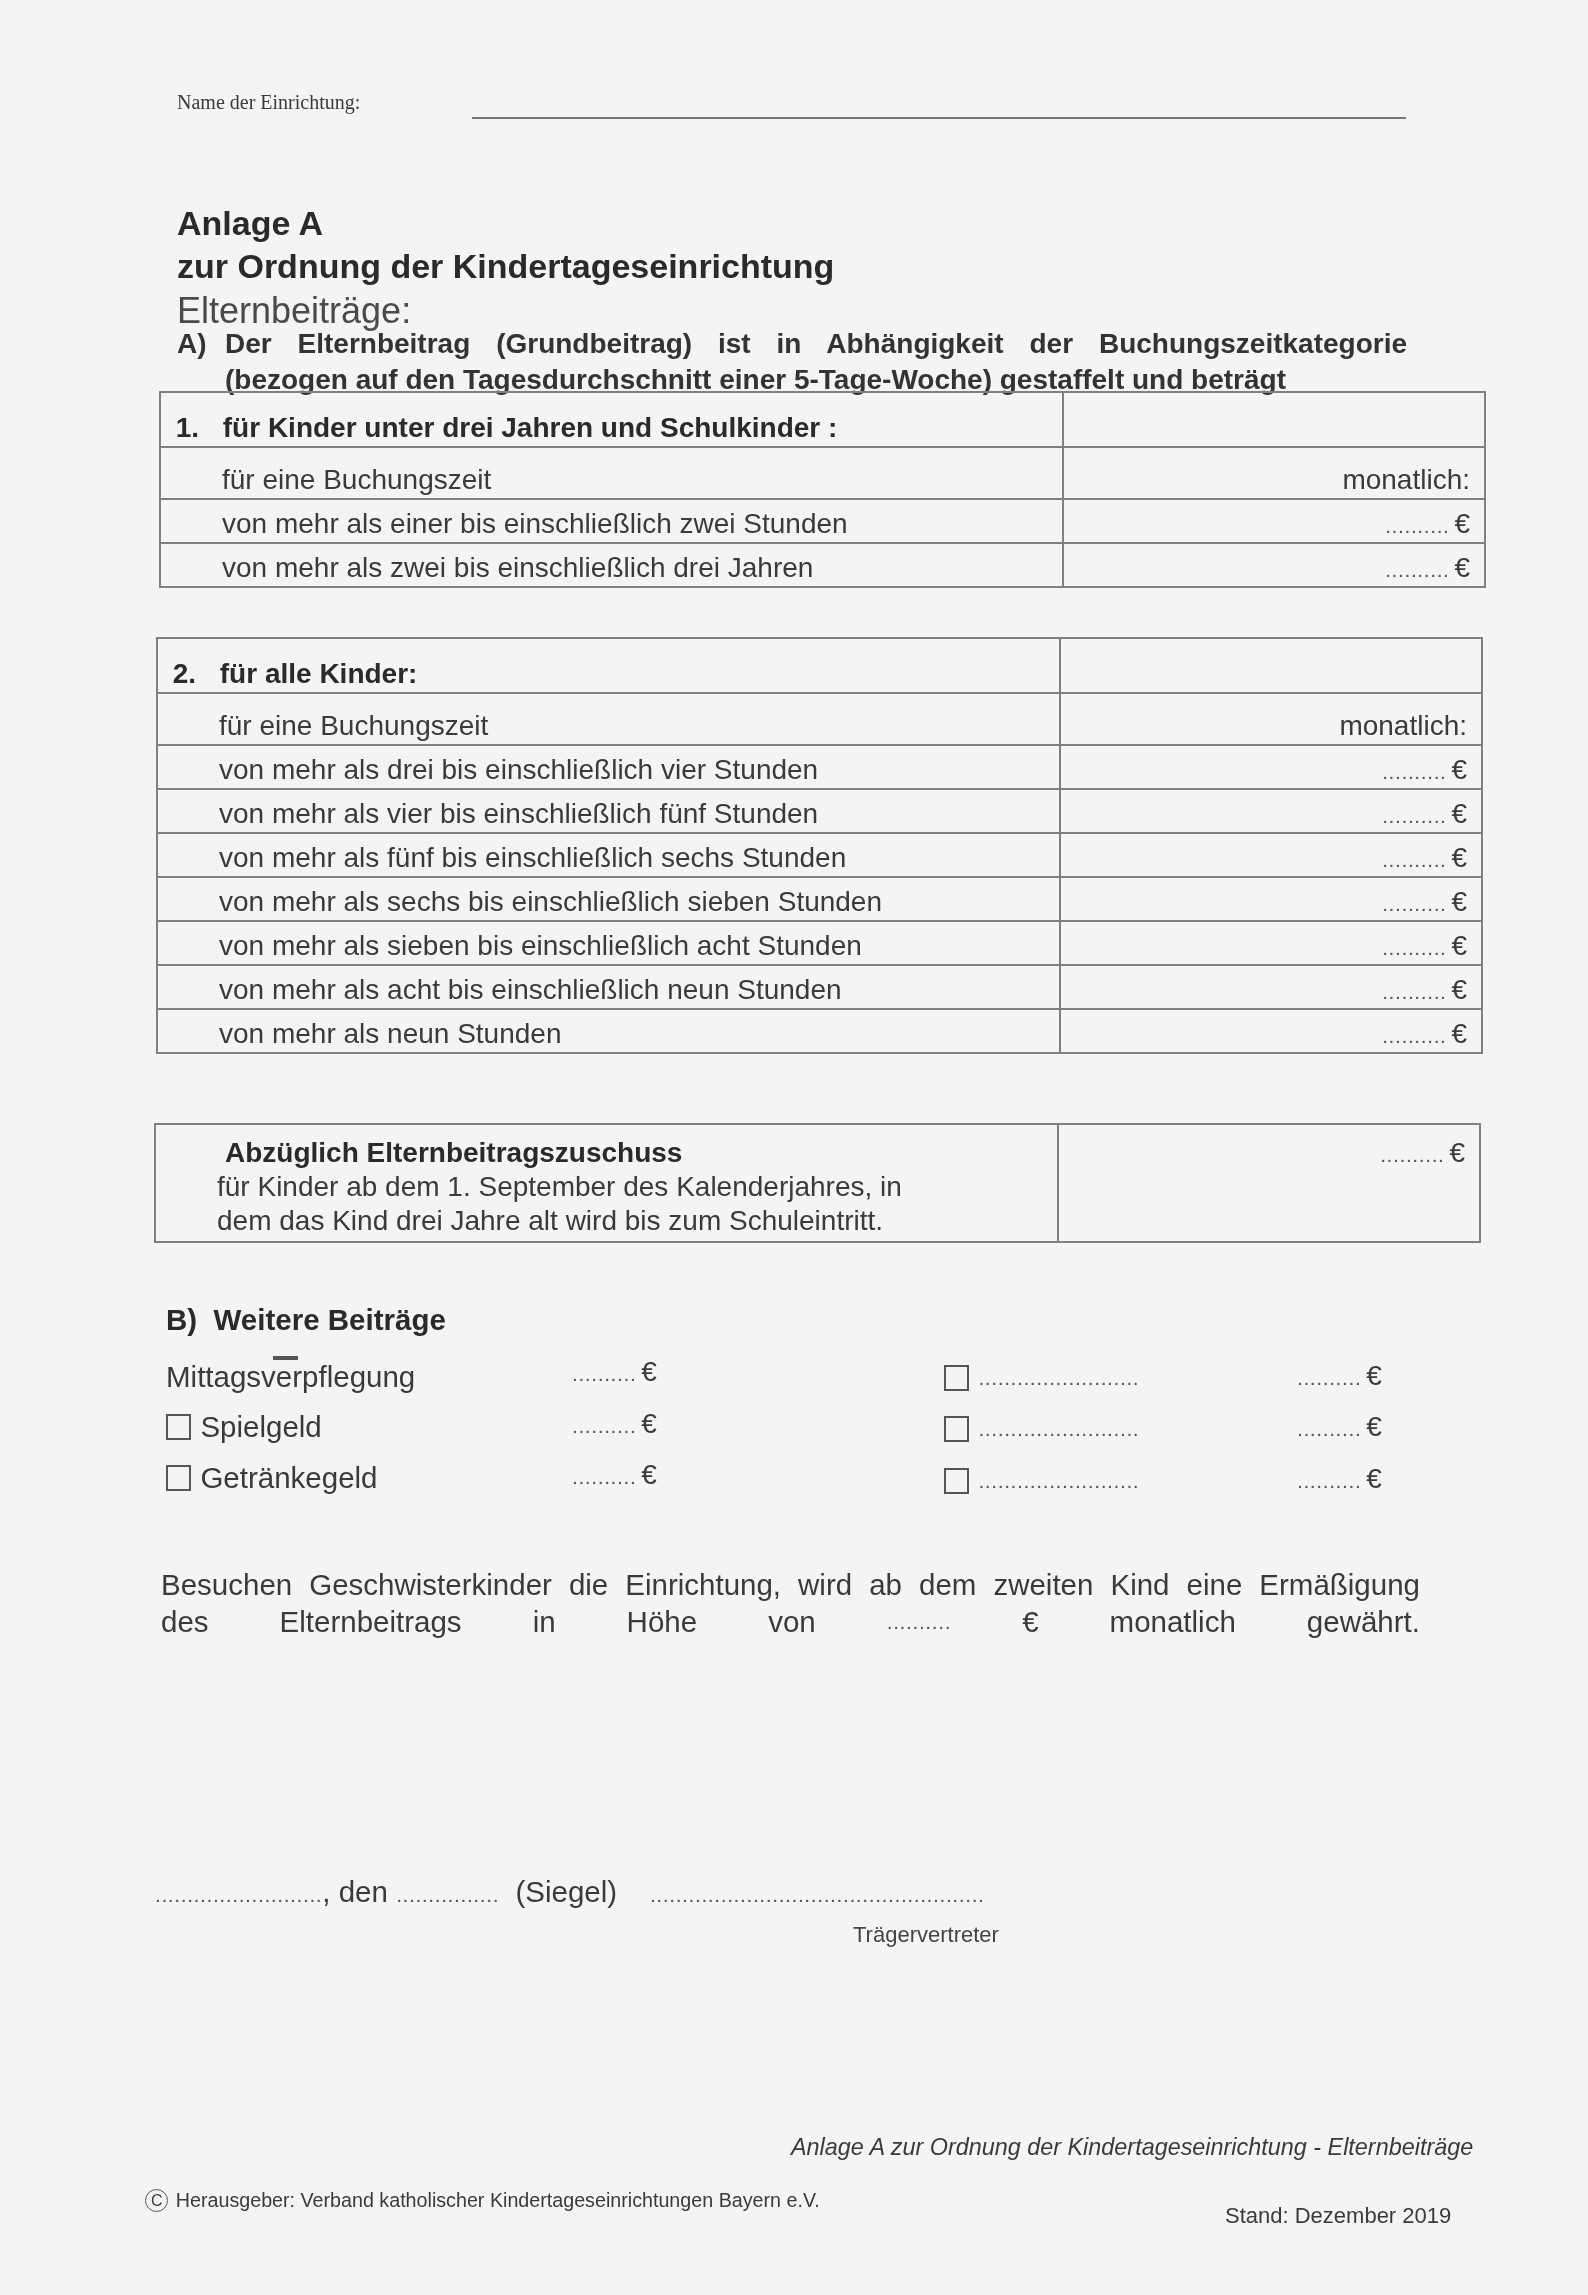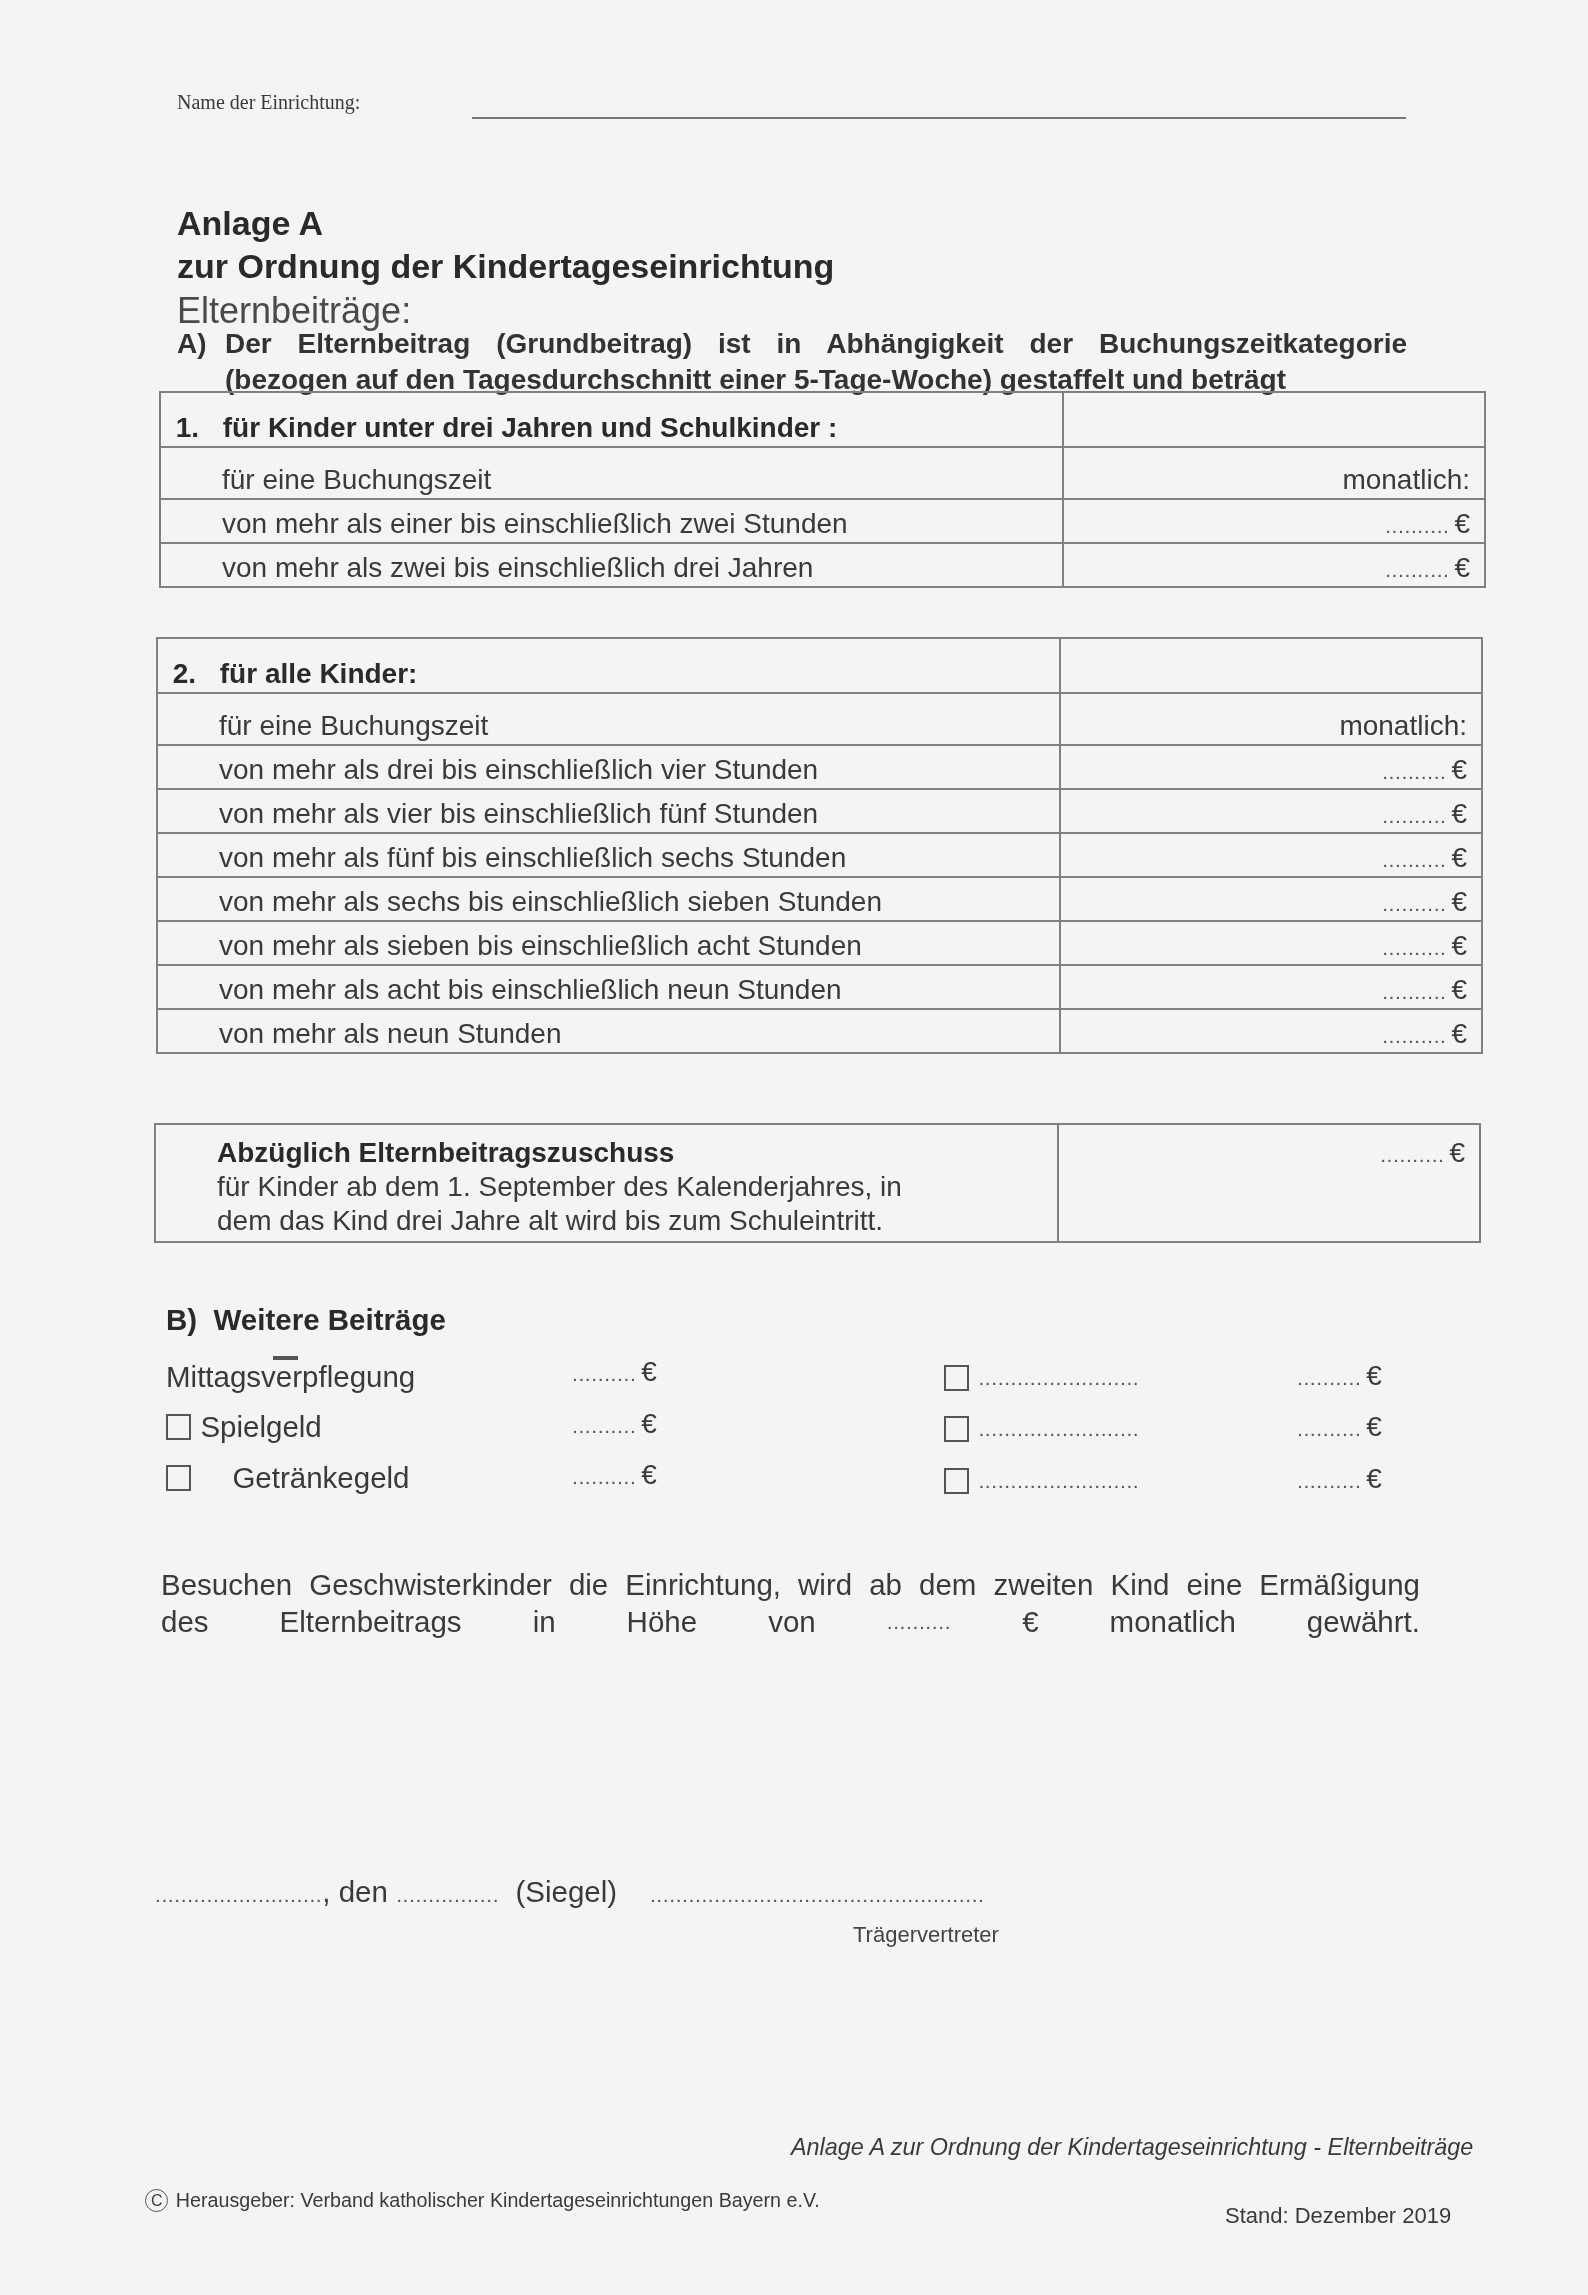--- a/index.html
+++ b/index.html
@@ -39,21 +39,21 @@
   table.fee tr.head td.left { padding-left: 14.8px; font-weight: bold; color: #2a2a2a; }
   table.fee tr.head .num { display: inline-block; width: 47px; }
   .dots { letter-spacing: 0.6px; font-size: 21px; color: #555; }
   .euro { font-size: 28px; margin-left: 4.9px; }
 
   #table1 { left: 159px; top: 391px; }
   #table2 { left: 156px; top: 637px; }
   #table3 { left: 154px; top: 1123px; }
   #table3 td.left { vertical-align: top; padding-top: 11px; padding-left: 61px; line-height: 34px; height: 98px; }
   #table3 td.right { vertical-align: top; padding-top: 12.3px; }
-  #table3 .bold { font-weight: bold; color: #2a2a2a; }
+  #table3 .bold { font-weight: bold; color: #2a2a2a; margin-left: 8px; }
 
   
   #b-heading { left: 166px; top: 1303px; font-size: 29.5px; font-weight: bold; color: #2a2a2a; }
   .b-item { position: absolute; height: 37px; font-size: 29.5px; color: #3a3a3a; display: flex; align-items: center; }
   .cb { width: 24.6px; height: 26px; border: 2.5px solid #555; box-sizing: border-box; margin-right: 9.8px; background: transparent; }
   .b-amt { position: absolute; font-size: 28px; color: #3a3a3a; }
 
   #sibling { left: 161px; top: 1566px; width: 1259px; font-size: 29.5px; line-height: 37px; color: #3a3a3a; }
   #sibling .l1 { text-align: justify; text-align-last: justify; }
   #sibling .l2 { display: flex; justify-content: space-between; }
@@ -176,21 +176,21 @@
   <span>Mittagsverpflegung</span>
 </div>
 <div class="b-amt" style="left:572px; top:1356px;"><span class="dots">..........</span><span class="euro">€</span></div>
 
 <div class="b-item" style="left:166px; top:1408px;">
   <span class="cb"></span>
   <span>Spielgeld</span>
 </div>
 <div class="b-amt" style="left:572px; top:1408px;"><span class="dots">..........</span><span class="euro">€</span></div>
 
-<div class="b-item" style="left:166px; top:1459px;gap:32px;">
+<div class="b-item" style="left:166px; top:1459px;">
   <span class="cb"></span>
   <span>Getränkegeld</span>
 </div>
 <div class="b-amt" style="left:572px; top:1459px;"><span class="dots">..........</span><span class="euro">€</span></div>
 
 <div class="b-item" style="left:944px; top:1359px;">
   <span class="cb"></span>
   <span class="dots">.........................</span>
 </div>
 <div class="b-amt" style="left:1297px; top:1360px;"><span class="dots">..........</span><span class="euro">€</span></div>

